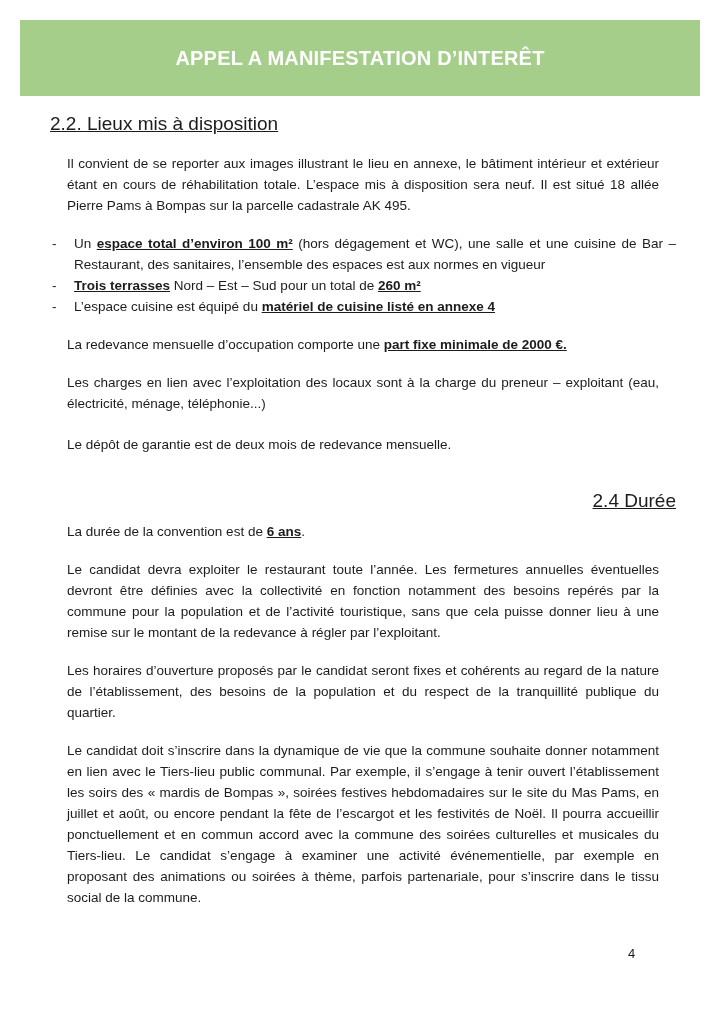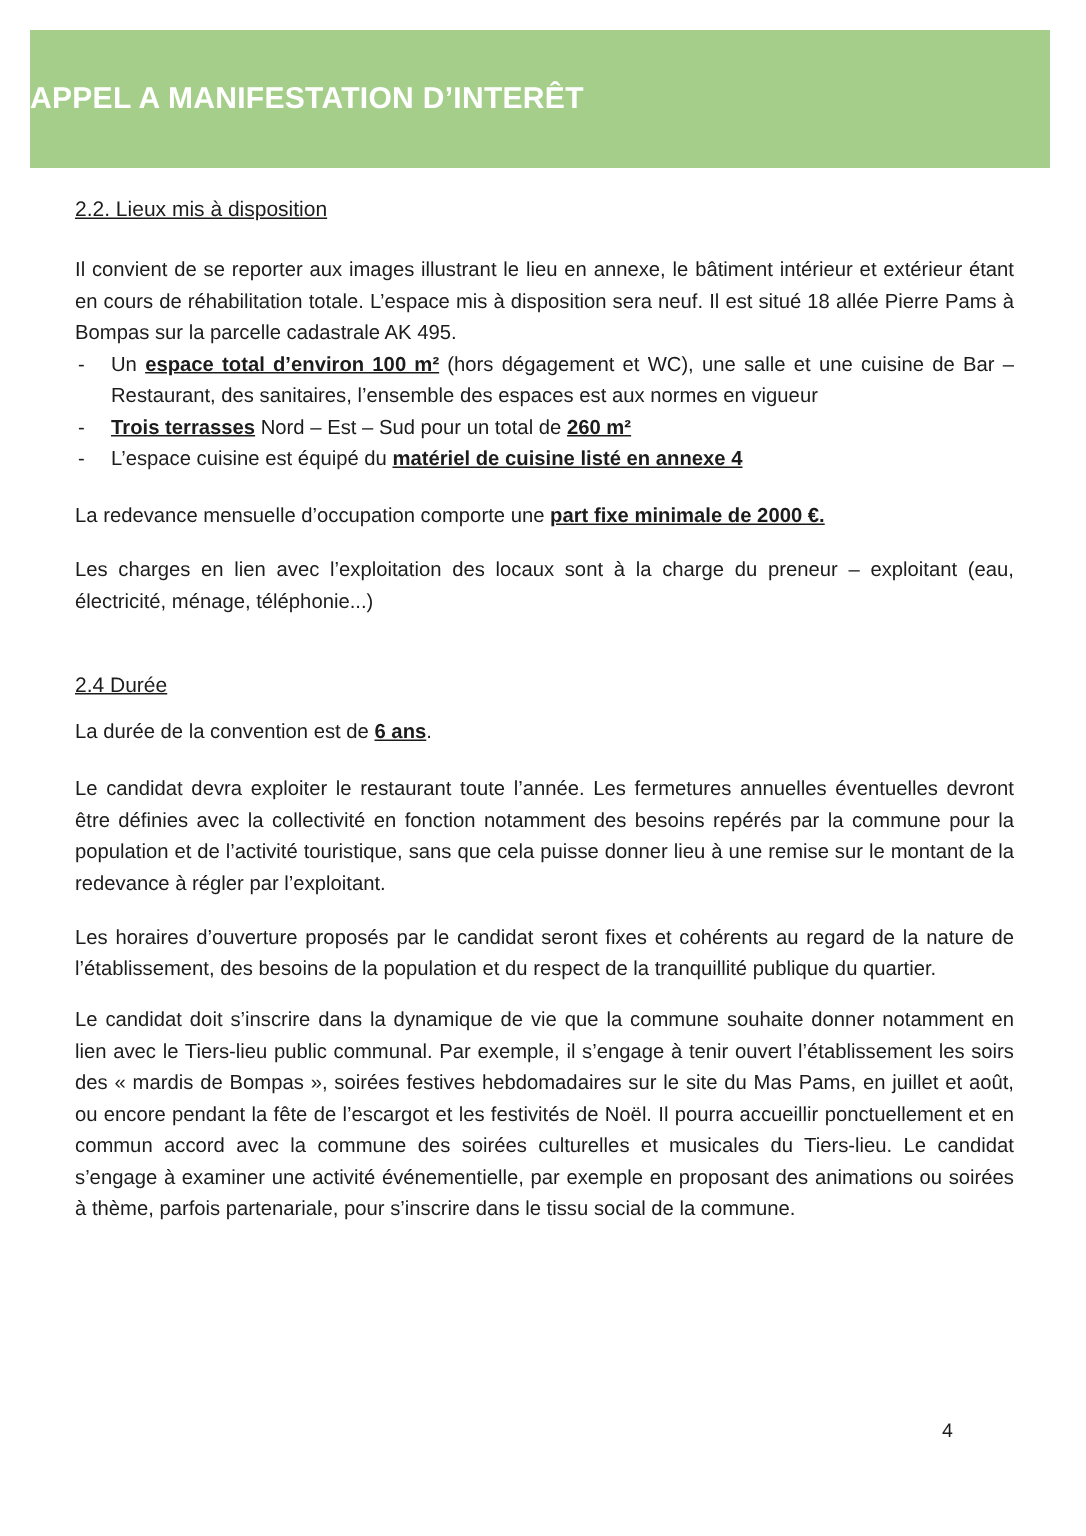--- a/index.html
+++ b/index.html
@@ -13,51 +13,51 @@
     width:724px;height:1024px;position:relative;
     background:var(--page-bg);
     font-family:"Liberation Sans","DejaVu Sans",sans-serif;
     color:var(--text);
     font-size:13.5px;
     box-sizing:border-box;
     overflow:hidden;
   }
   .banner{
     margin:20px 24px 0 20px;
-    height:92px;
+    height:76px;
     background:var(--banner-bg);
-    display:flex;align-items:center;justify-content:flex-start;
+    display:flex;align-items:center;justify-content:center;
   }
   .banner-title{
     color:var(--banner-fg);
     font-size:20px;
     font-weight:bold;
     letter-spacing:.2px;
   }
   .content{
     padding:0 48px 0 50px;
   }
   .sec-heading{
-    font-size:14px;
+    font-size:19px;
     font-weight:normal;
     text-decoration:underline;
     margin:0;
     line-height:21px;
   }
-  p{margin:0;line-height:21px;text-align:justify;}
+  p{margin:17px;line-height:21px;text-align:justify;}
   ul.dash-list{list-style:none;margin:0;padding:0;}
   ul.dash-list li{display:flex;line-height:21px;}
   .bullet-marker{flex:0 0 22px;padding-left:2px;}
   .bullet-text{flex:1;text-align:justify;}
   .mt17{margin-top:17px;}
   .mt19{margin-top:19px;}
   .mt15{margin-top:15px;}
   .mt20{margin-top:20px;}
   .mt27{margin-top:27px;}
-  .mt35{margin-top:35px;}
+  .mt35{margin-top:35px;text-align:right;}
   .mt10{margin-top:10px;}
   .mt13{margin-top:13px;}
   .page-number{
     position:absolute;
     left:628px;top:946px;
     font-size:13px;
   }
 </style>
 </head>
 <body>
@@ -88,20 +88,21 @@
         <span class="bullet-marker">-</span>
         <span class="bullet-text"><span>L’espace cuisine est équipé du </span><span style="font-weight: bold; text-decoration: underline;">matériel de cuisine listé en annexe 4</span></span>
       </li>
     </ul>
 
 
     <p class="mt17"><span>La redevance mensuelle d’occupation comporte une </span><span style="font-weight: bold; text-decoration: underline;">part fixe minimale de 2000 €.</span></p>
 
     <p class="mt15">Les charges en lien avec l’exploitation des locaux sont à la charge du preneur – exploitant (eau, électricité, ménage, téléphonie...)</p>
 
+    <p class="mt20">Le dépôt de garantie est de deux mois de redevance mensuelle.</p>
 
 
     <h2 class="sec-heading mt35">2.4 Durée</h2>
 
     <p class="mt10"><span>La durée de la convention est de </span><span style="font-weight: bold; text-decoration: underline;">6 ans</span><span>.</span></p>
 
 
     <p class="mt17">Le candidat devra exploiter le restaurant toute l’année. Les fermetures annuelles éventuelles devront être définies avec la collectivité en fonction notamment des besoins repérés par la commune pour la population et de l’activité touristique, sans que cela puisse donner lieu à une remise sur le montant de la redevance à régler par l’exploitant.</p>
 
     <p class="mt15">Les horaires d’ouverture proposés par le candidat seront fixes et cohérents au regard de la nature de l’établissement, des besoins de la population et du respect de la tranquillité publique du quartier.</p>

